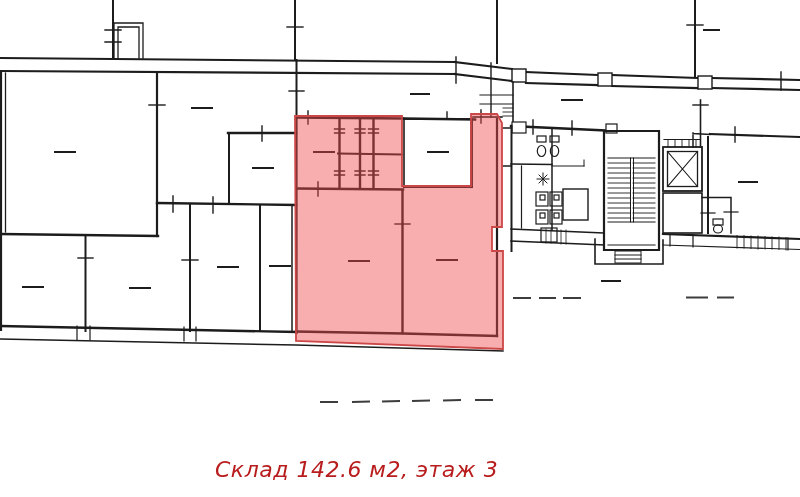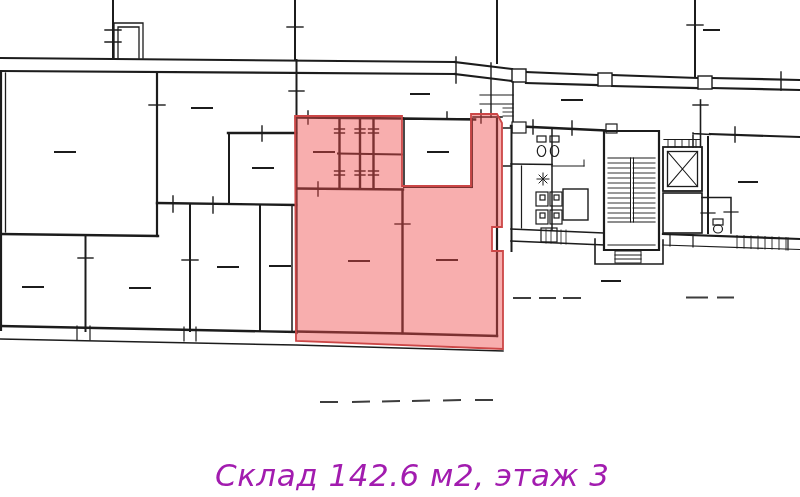--- a/index.html
+++ b/index.html
@@ -9,22 +9,22 @@
     background:#ffffff;
     overflow:hidden;
     font-family:"DejaVu Sans", sans-serif;
   }
   .plan-svg{position:absolute;left:0;top:0;}
   .caption{
     position:absolute;
     left:215px;top:457px;
     font-family:"DejaVu Sans", sans-serif;
     font-style:italic;
-    font-size:31px;
-    color:#a21caf;
+    font-size:22px;
+    color:#b91c1c;
     white-space:nowrap;
     letter-spacing:0.5px;
   }
 </style>
 </head>
 <body>
 
 <div class="canvas">
 
   <svg class="plan-svg" width="800" height="497" viewBox="0 0 800 497">

